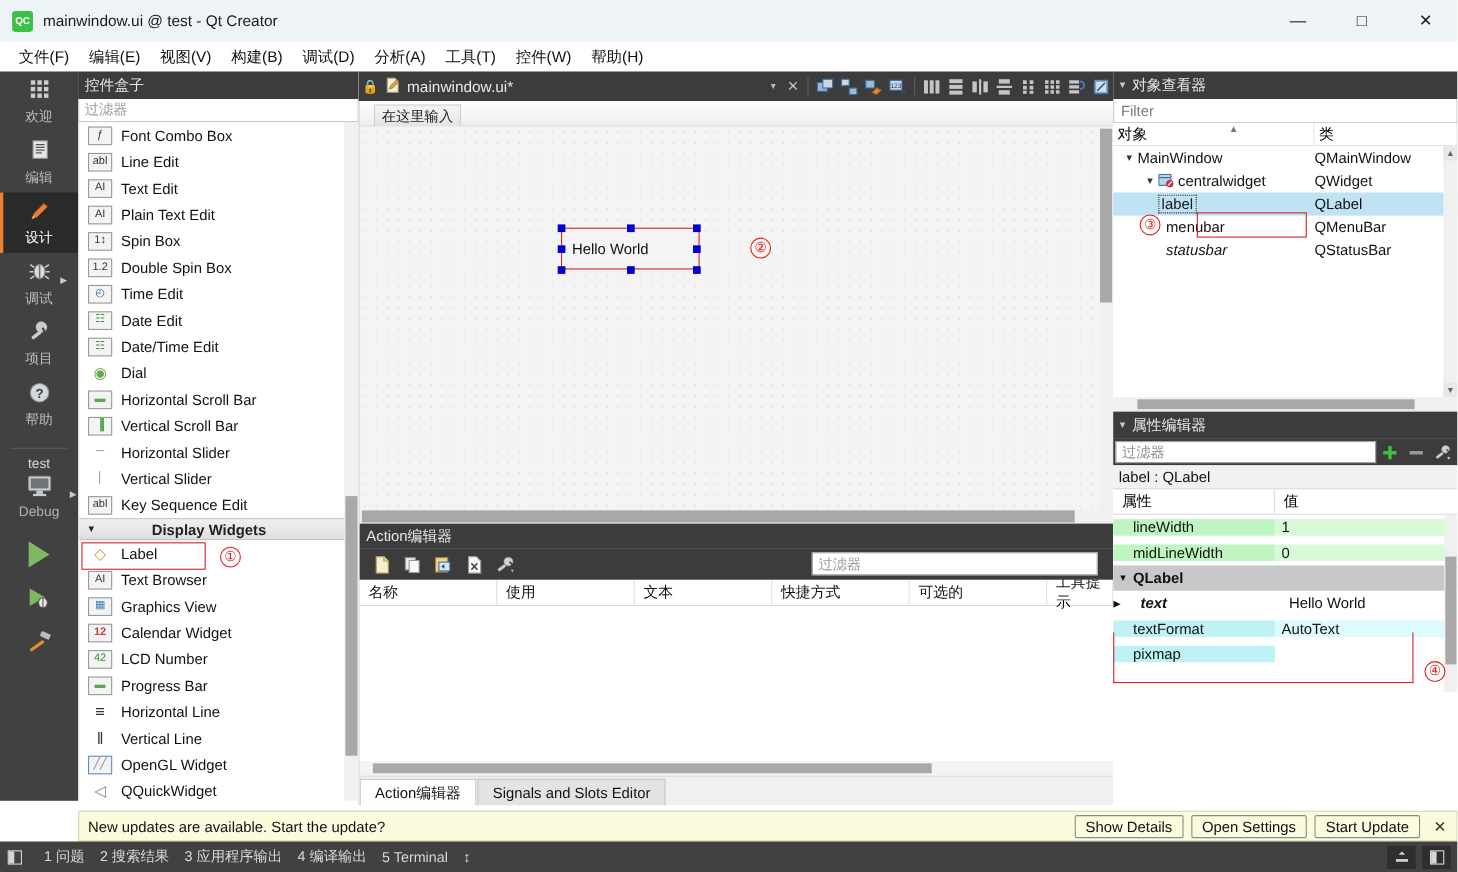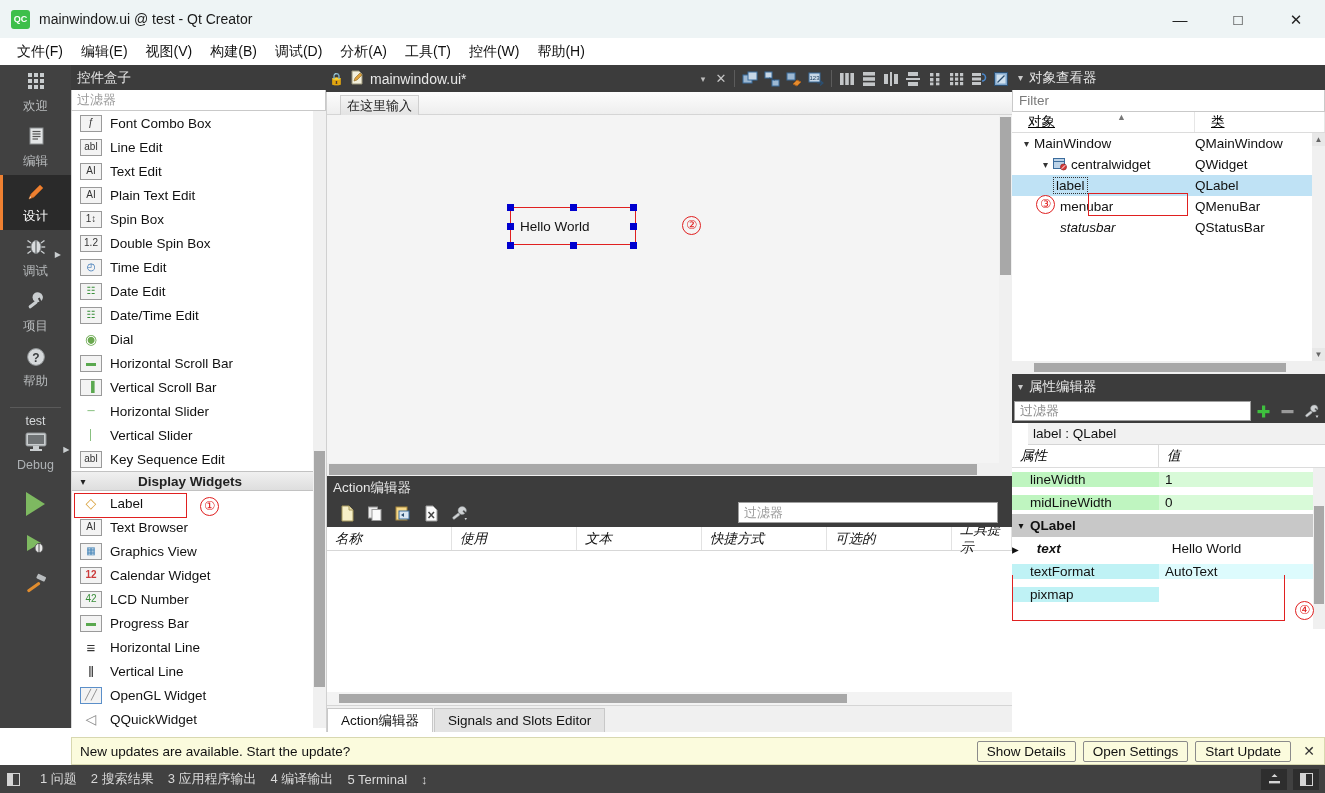--- a/index.html
+++ b/index.html
@@ -159,54 +159,54 @@
   .actionpanel { position: relative; border-left:1px solid #d0d0d0; }
   .ap-title { height: 23px; background:#3c3c3c; color:#e6e6e6; font-size:13.5px; display:flex; align-items:center; padding-left:6px;}
   .ap-toolbar { height: 28px; background:#3c3c3c; display:flex; align-items:center; padding-left:6px; position:relative;}
   .ap-ico { width: 28px; height: 22px; display:flex; align-items:center; justify-content:center;}
   .ap-filter {
     position:absolute; right: 14px; top: 3px; width: 260px; height: 21px;
     background:#fff; border:1px solid #9f9f9f; color:#9a9a9a; font-size:13px;
     display:flex; align-items:center; padding-left:5px;
   }
   .ap-header { height: 24px; background:#fff; border-bottom:1px solid #d7d7d7; display:flex; font-size:13.5px; color:#111;}
-  .ap-th { border-right:1px solid #e2e2e2; display:flex; align-items:center; padding-left:8px;font-style:italic; }
+  .ap-th { border-right:1px solid #e2e2e2; display:flex; align-items:center; padding-left:8px; }
   .ap-rows { height: 141px; background:#fff; }
   .ap-hscroll { height: 13px; background:#f3f3f3; position:relative; }
   .ap-hthumb { position:absolute; left: 12px; top:2px; height:9px; width: 508px; background:#a8a8a8;}
   .ap-tabs { height: 27px; background:#f0f0f0; display:flex; align-items:flex-end; border-top:1px solid #d5d5d5;}
   .ap-tab { height: 24px; padding: 0 13px; font-size:13.5px; display:flex; align-items:center; color:#111;
             border:1px solid #c8c8c8; border-bottom:none; background:#e3e3e3; margin-right:1px;}
   .ap-tab.sel { background:#ffffff; }
 
   
   .rdock { position:absolute; left: 1012px; top: 65px; width: 313px; height: 663px; background:#fff; }
   .oi-filter { height: 22px; border:1px solid #c9c9c9; border-top:none; color:#7a7a7a; font-size:13.5px;
                display:flex; align-items:center; padding-left:6px; background:#fff;}
   .oi-header { height: 21px; background:#fff; border-bottom:1px solid #dcdcdc; display:flex; font-size:13.5px; position:relative;}
-  .oi-th { display:flex; align-items:center; padding-left:16px; border-right:1px solid #e6e6e6;text-decoration:underline;}
+  .oi-th { display:flex; align-items:center; padding-left:4px; border-right:1px solid #e6e6e6;}
   .oi-sortarrow { position:absolute; left: 105px; top: 0px; font-size:9px; color:#777;}
   .oi-tree { position:relative; height: 228px; background:#fff; }
   .oi-row { height: 21px; display:flex; align-items:center; font-size:13.5px; color:#111; position:relative;}
   .oi-row.sel { background:#bfe2f5; }
   .oi-name { flex: 0 0 183px; display:flex; align-items:center; }
   .oi-chev { width: 15px; text-align:center; font-size:10px; color:#333; }
   .oi-class { color:#111; }
   .oi-vscroll { position:absolute; right:0; top:0; width:13px; height:228px; background:#f0f0f0;}
   .oi-vthumb-up, .oi-vthumb-dn { position:absolute; right:0; width:13px; height:13px; background:#e8e8e8;
                                  display:flex; align-items:center; justify-content:center; font-size:8px; color:#666;}
   .oi-hscroll { height: 13px; background:#f0f0f0; position:relative;}
   .oi-hthumb { position:absolute; left: 22px; top:2px; height:9px; width: 252px; background:#a8a8a8;}
 
   .pe-filterrow { height: 24px; background:#3c3c3c; display:flex; align-items:center; padding: 0 2px;}
   .pe-filter { flex:1; height: 20px; background:#fff; border:1px solid #9f9f9f; color:#8d8d8d;
                font-size:13px; display:flex; align-items:center; padding-left:5px; }
   .pe-tbtn { width: 24px; height:22px; display:flex; align-items:center; justify-content:center;}
   .pe-objline { height: 22px; background:#f1f1f1; border-bottom:1px solid #d5d5d5; font-size:13.5px;
-                display:flex; align-items:center; padding-left:5px; color:#111;margin-left:16px;}
+                display:flex; align-items:center; padding-left:5px; color:#111;}
   .pe-header { height: 23px; background:#fff; border-bottom:1px solid #dcdcdc; display:flex; font-size:13.5px;}
   .pe-rows { position:relative; height: 161px; overflow:hidden;}
   .pe-row { height: 23px; display:flex; align-items:center; font-size:13.5px; color:#111; }
   .pe-prop { flex: 0 0 147px; display:flex; align-items:center; padding-left:18px; }
   .pe-val { flex: 1; padding-left: 6px; display:flex; align-items:center; }
   .pe-row.green .pe-prop { background:#bff5c0; }
   .pe-row.green .pe-val { background:#d8fad8; }
   .pe-row.cyan .pe-prop { background:#bff2f5; }
   .pe-row.cyan .pe-val { background:#ddfbfd; }
   .pe-row.white .pe-prop { background:#ffffff;font-style:italic; }

